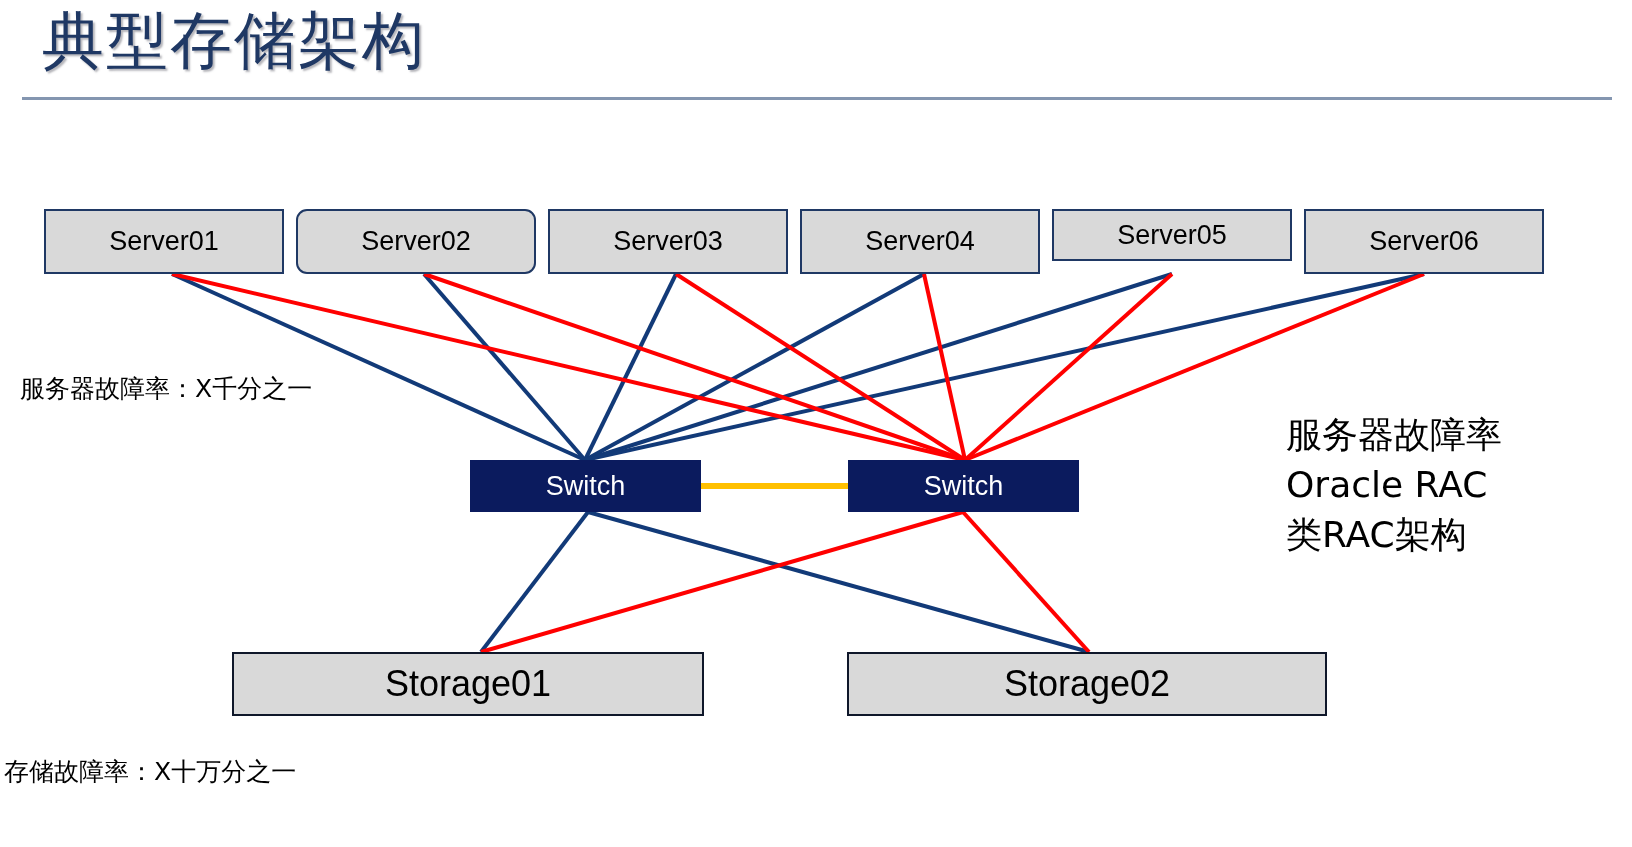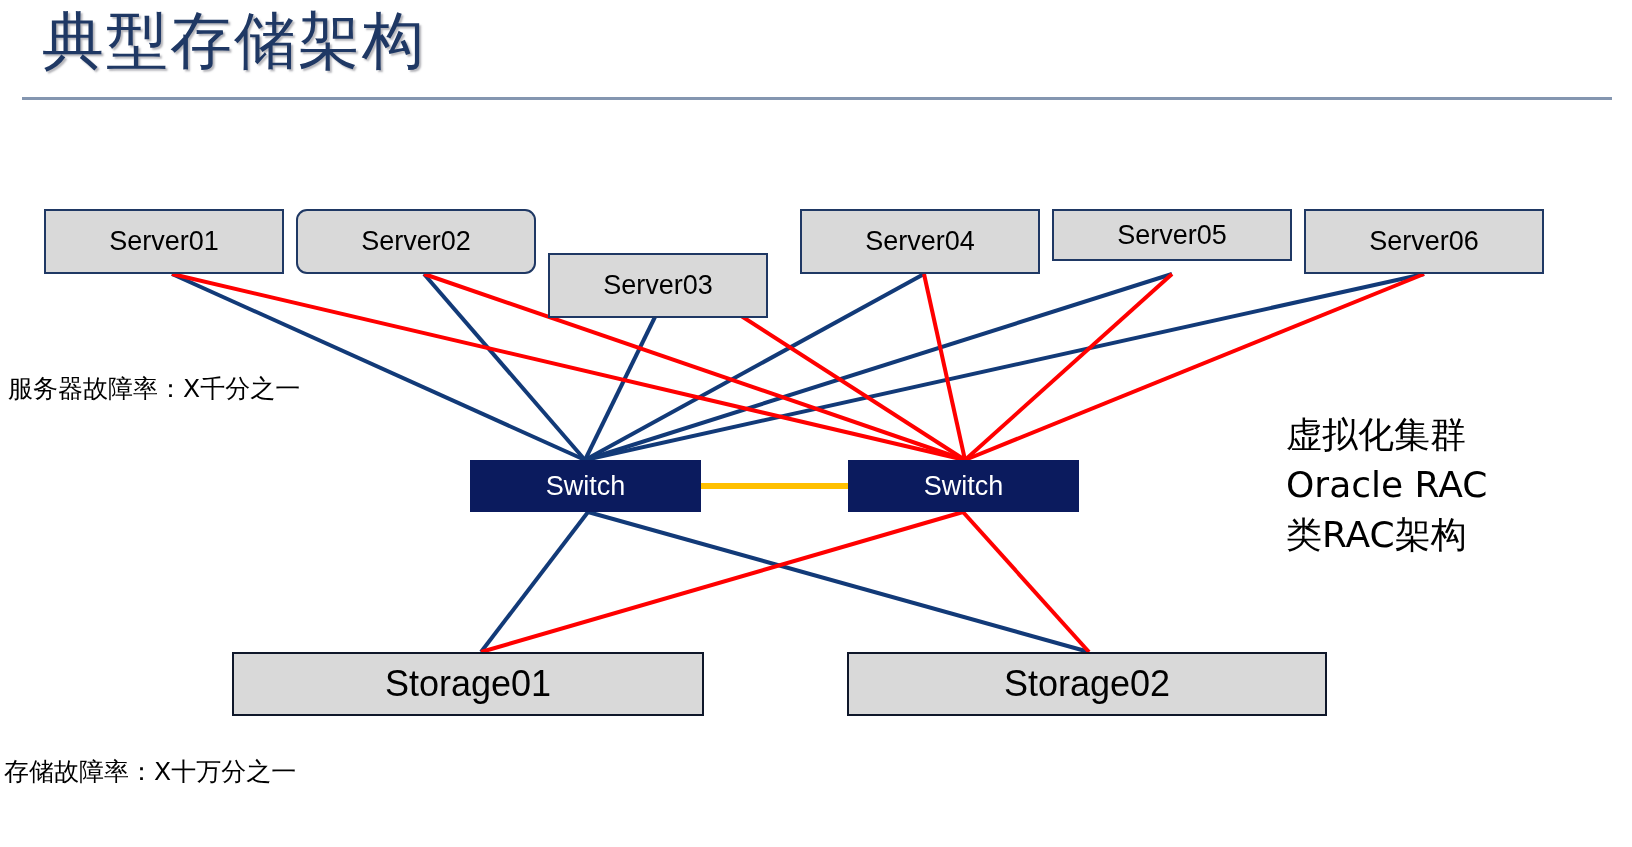--- a/index.html
+++ b/index.html
@@ -91,21 +91,21 @@
   }
 
   
   .note {
     position: absolute;
     color: #000000;
     font-family: "DejaVu Sans", sans-serif;
     white-space: nowrap;
   }
   .note-server-rate {
-    left: 8px;
+    left: 20px;
     top: 372px;
     font-size: 25px;
   }
   .note-storage-rate {
     left: 4px;
     top: 755px;
     font-size: 25px;
   }
   .cluster-note {
     position: absolute;
@@ -146,21 +146,21 @@
       <line x1="963" y1="512" x2="1089" y2="652" stroke="#ff0000" stroke-width="4"></line>
       <line x1="701" y1="486" x2="848" y2="486" stroke="#ffc000" stroke-width="6"></line>
     </svg>
 
   <div class="node server" style="left: 44px; top: 209px; width: 240px; height: 65px;">
     <span>Server01</span>
   </div>
   <div class="node server" style="left: 296px; top: 209px; width: 240px; height: 65px; border-radius: 11px;">
     <span>Server02</span>
   </div>
-  <div class="node server" style="left: 548px; top: 209px; width: 220px; height: 65px; margin-top: 44px;">
+  <div class="node server" style="left: 548px; top: 209px; width: 240px; height: 65px;">
     <span>Server03</span>
   </div>
   <div class="node server" style="left: 800px; top: 209px; width: 240px; height: 65px;">
     <span>Server04</span>
   </div>
   <div class="node server" style="left: 1052px; top: 209px; width: 240px; height: 52px;">
     <span>Server05</span>
   </div>
   <div class="node server" style="left: 1304px; top: 209px; width: 240px; height: 65px;">
     <span>Server06</span>
@@ -177,18 +177,18 @@
     <span>Storage01</span>
   </div>
   <div class="node storage" style="left: 847px; top: 652px; width: 480px; height: 64px;">
     <span>Storage02</span>
   </div>
 
   <div class="note note-server-rate">服务器故障率：X千分之一</div>
   <div class="note note-storage-rate">存储故障率：X十万分之一</div>
 
   <div class="cluster-note">
-    <div>虚拟化集群</div>
+    <div>服务器故障率</div>
     <div>Oracle RAC</div>
     <div>类RAC架构</div>
   </div>
 
 </div>
 
 </body></html>

